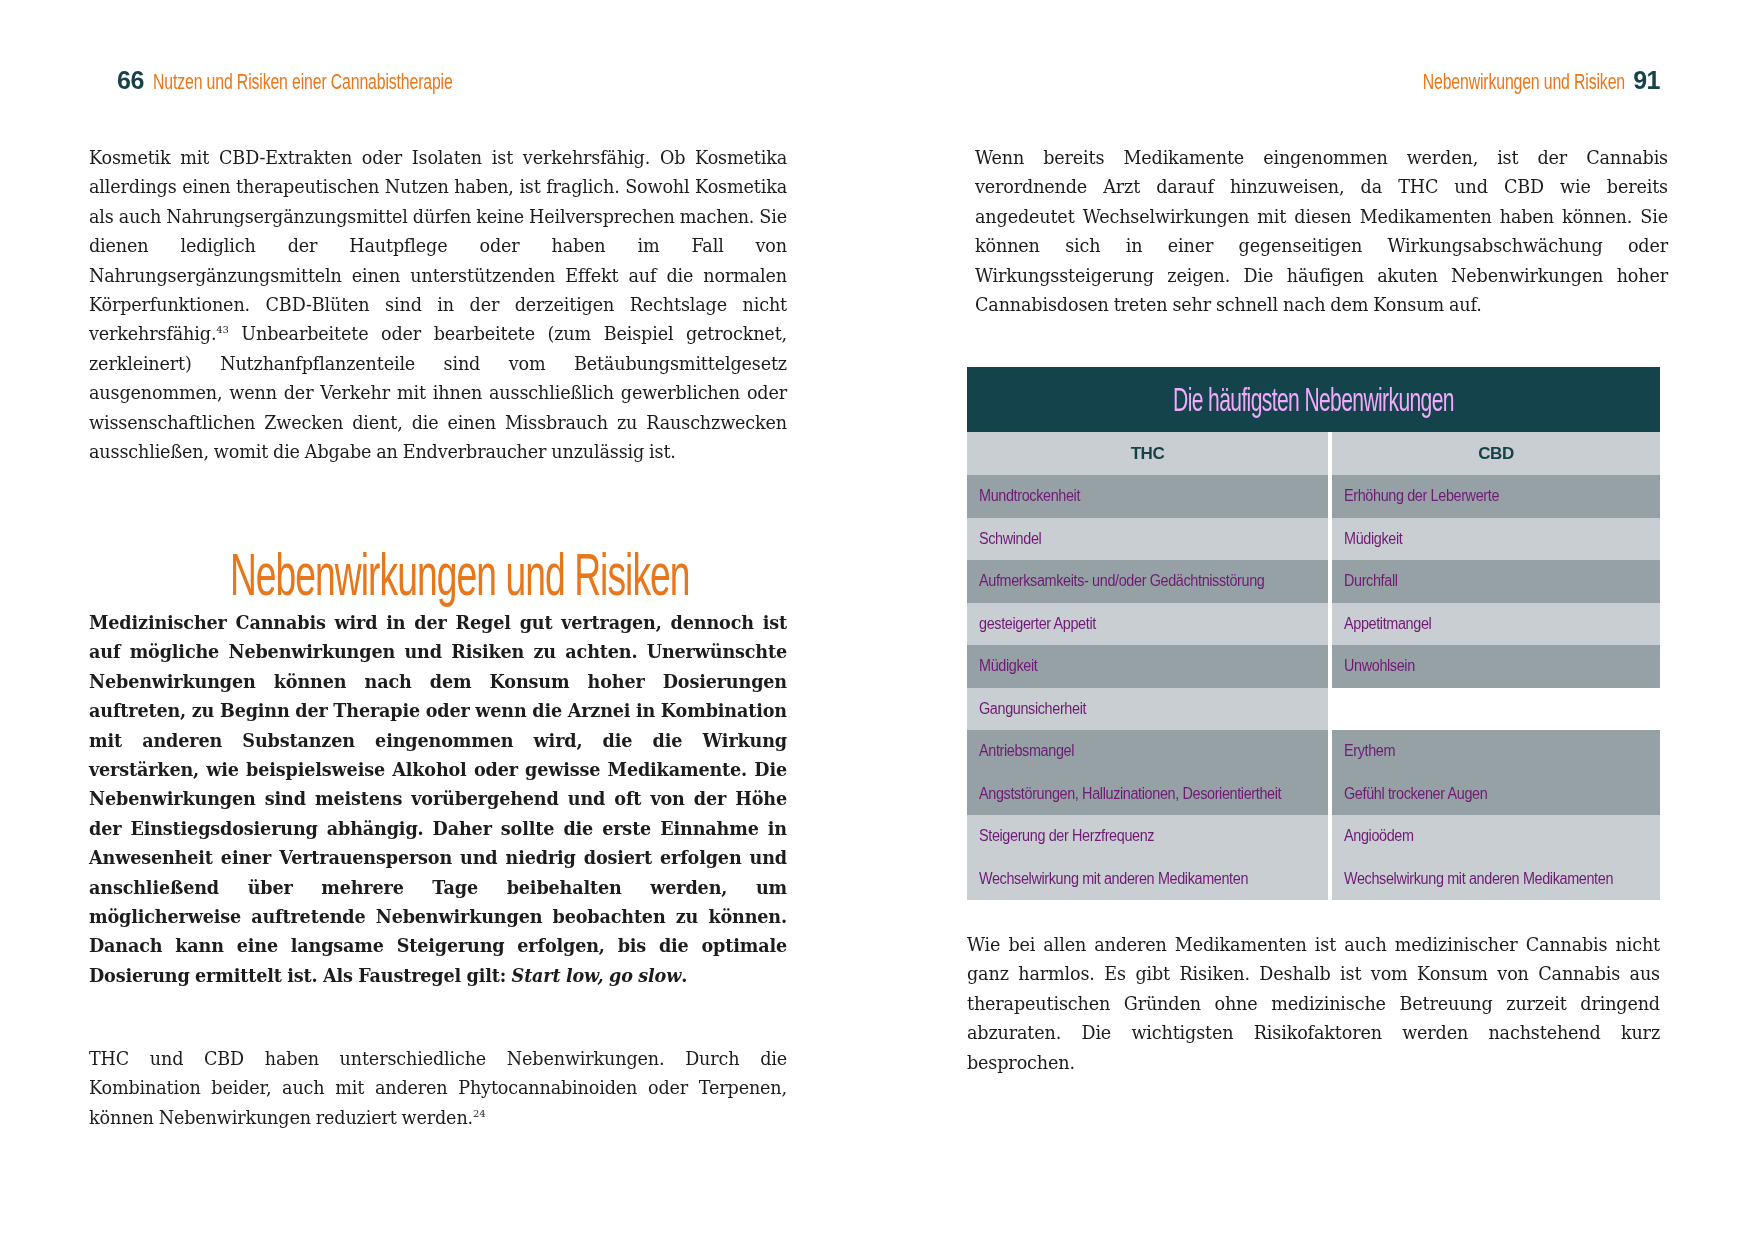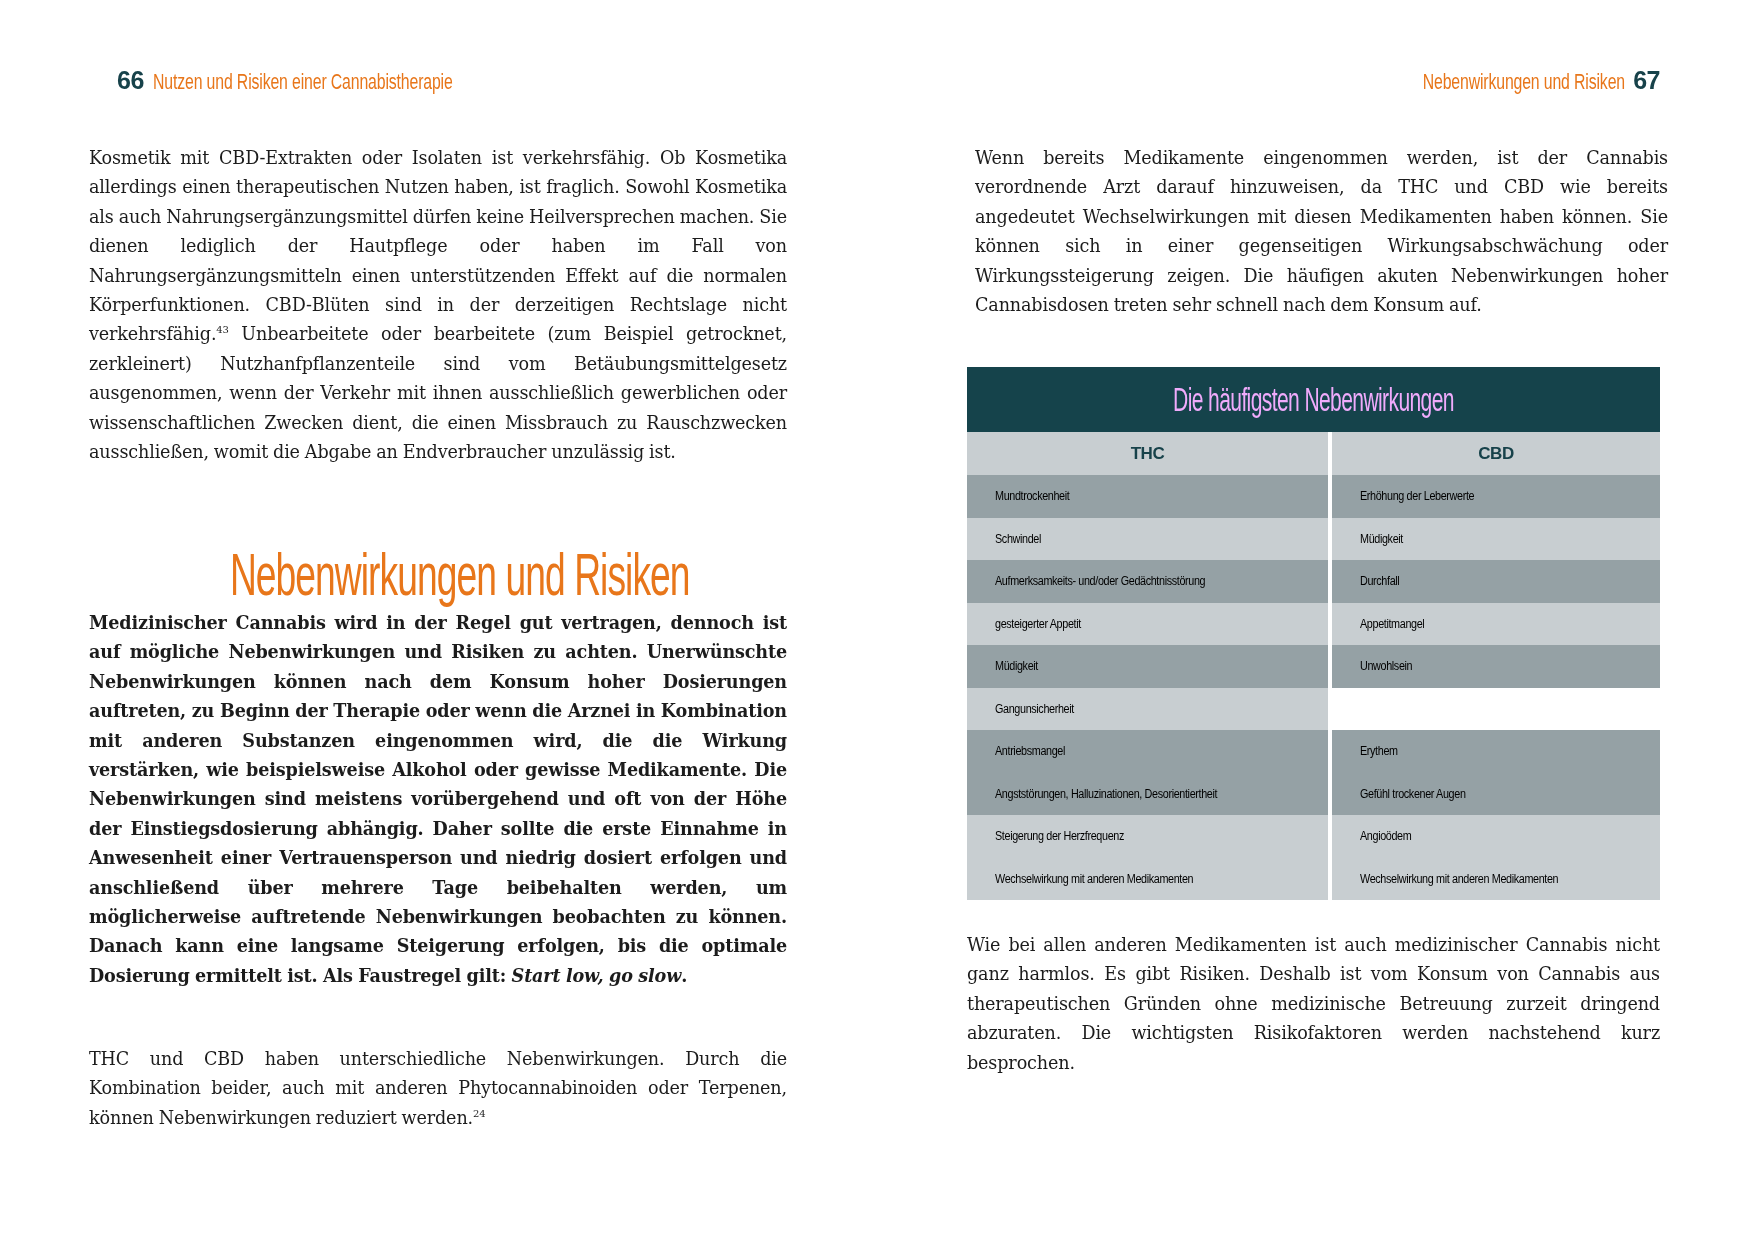--- a/index.html
+++ b/index.html
@@ -49,22 +49,22 @@
     position: absolute; left: 93px; top: 367px; width: 693px;
     font-family: "Liberation Sans", sans-serif;
   }
   .side-table .tbl-title {
     background: #15434b; color: #f0abfc; height: 65px; line-height: 65px; text-align: center;
     font-size: 34px; letter-spacing: -1px;
   }
   .side-table .tbl-title span { display: inline-block; transform: scaleX(0.62); white-space: nowrap; }
   .side-table .tbl-row { display: flex; height: 42.5px; border-radius: 8px; }
   .side-table .cell {
-    flex: 1 1 0; box-sizing: border-box; padding-left: 28px; display: flex; align-items: center;
-    font-size: 12px; color: #000000; letter-spacing: -0.4px; white-space: nowrap; overflow: hidden;
+    flex: 1 1 0; box-sizing: border-box; padding-left: 12px; display: flex; align-items: center;
+    font-size: 16px; color: #701a75; letter-spacing: -0.4px; white-space: nowrap; overflow: hidden;
   }
   .side-table .cell span { display: inline-block; transform: scaleX(0.9); transform-origin: left center; }
   .side-table .cell.left { border-right: 4px solid #ffffff; flex: 0 0 365px; }
   .side-table .tbl-head .cell {
     justify-content: center; padding-left: 0; font-weight: bold; color: #17424a; font-size: 17px;
     background: #c8ced1;
   }
   .side-table .tbl-head { height: 43px; }
   .side-table .row-dark .cell { background: #95a1a5; }
   .side-table .row-light .cell { background: #c8ced1; }
@@ -89,21 +89,21 @@
     <p><span>Medizinischer Cannabis wird in der Regel gut vertragen, dennoch ist auf mögliche Nebenwirkungen und Risiken zu achten. Unerwünschte Nebenwirkungen können nach dem Konsum hoher Dosierungen auftreten, zu Beginn der Therapie oder wenn die Arznei in Kombination mit anderen Substanzen eingenommen wird, die die Wirkung verstärken, wie beispielsweise Alkohol oder gewisse Medikamente. Die Nebenwirkungen sind meistens vorübergehend und oft von der Höhe der Einstiegsdosierung abhängig. Daher sollte die erste Einnahme in Anwesenheit einer Vertrauensperson und niedrig dosiert erfolgen und anschließend über mehrere Tage beibehalten werden, um möglicherweise auftretende Nebenwirkungen beobachten zu können. Danach kann eine langsame Steigerung erfolgen, bis die optimale Dosierung ermittelt ist. Als Faustregel gilt: </span><em>Start low, go slow</em><span>.</span></p>
   </div>
 
   <div class="body-text left-p3">
     <p><span>THC und CBD haben unterschiedliche Nebenwirkungen. Durch die Kombination beider, auch mit anderen Phytocannabinoiden oder Terpenen, können Nebenwirkungen reduziert werden.</span><sup>24</sup></p>
   </div>
 </div>
 
 <div class="page page-right">
   <div class="running-head rh-right">
-    <span class="title">Nebenwirkungen und Risiken</span><span class="num">67</span>
+    <span class="title">Nebenwirkungen und Risiken</span><span class="num">91</span>
   </div>
 
   <div class="body-text right-p1">
     <p>Wenn bereits Medikamente eingenommen werden, ist der Cannabis verordnende Arzt darauf hinzuweisen, da THC und CBD wie bereits angedeutet Wechselwirkungen mit diesen Medikamenten haben können. Sie können sich in einer gegenseitigen Wirkungsabschwächung oder Wirkungssteigerung zeigen. Die häufigen akuten Nebenwirkungen hoher Cannabisdosen treten sehr schnell nach dem Konsum auf.</p>
   </div>
 
   <div class="side-table">
     <div class="tbl-title"><span>Die häufigsten Nebenwirkungen</span></div>
     <div class="tbl-row tbl-head">
       <div class="cell left">THC</div>

